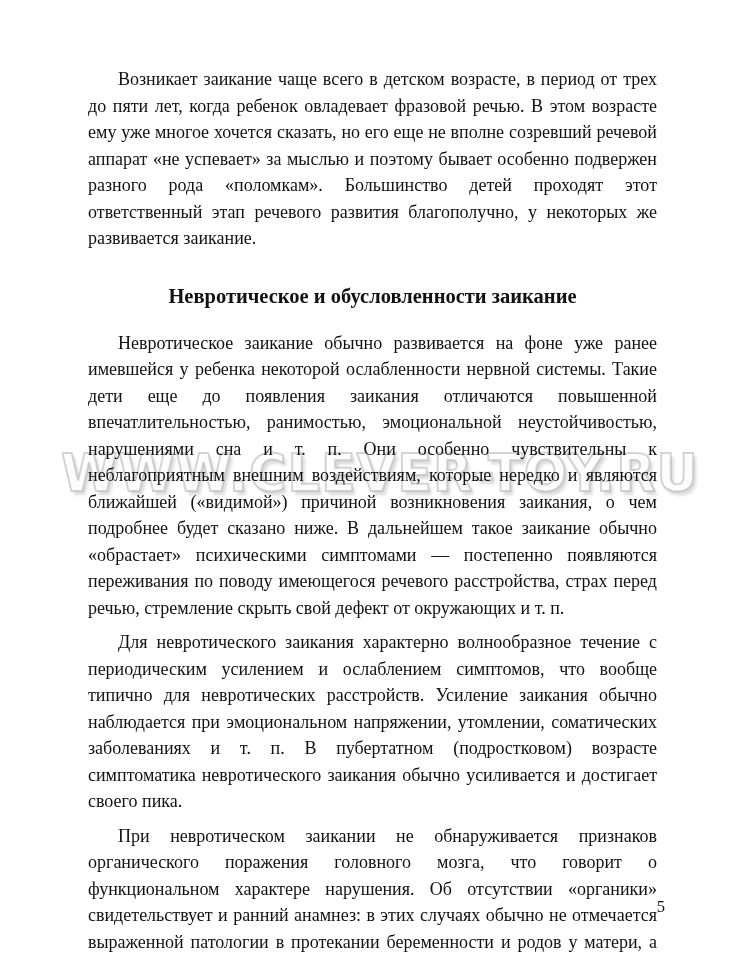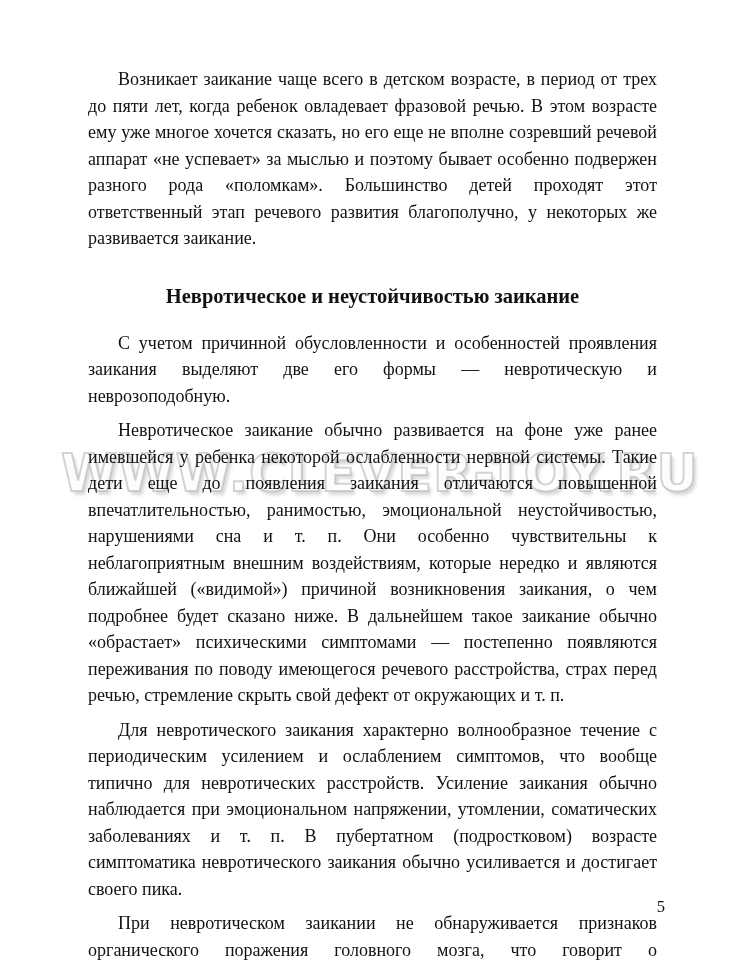--- a/index.html
+++ b/index.html
@@ -70,23 +70,22 @@
 <body>
 
 <div class="page">
 
   <div class="watermark">WWW.CLEVER-TOY.RU</div>
 
   <div class="content">
 
     <p><b></b><span>Возникает заикание чаще всего в детском возрасте, в период от трех до пяти лет, когда ребенок овладевает фразовой речью. В этом возрасте ему уже многое хочется сказать, но его еще не вполне созревший речевой аппарат «не успевает» за мыслью и поэтому бывает особенно подвержен разного рода «поломкам». Большинство детей проходят этот ответственный этап речевого развития благополучно, у некоторых же развивается заикание.</span></p>
 
-    <h2 class="chapter-heading">Невротическое и неустойчивостью заикание</h2>
+    <h2 class="chapter-heading">Невротическое и обусловленности заикание</h2>
 
-    <p><b></b><span>С учетом причинной обусловленности и особенностей проявления заикания выделяют две его формы — невротическую и неврозоподобную.</span></p>
 
     <p><b>Невротическое заикание</b><span> обычно развивается на фоне уже ранее имевшейся у ребенка некоторой ослабленности нервной системы. Такие дети еще до появления заикания отличаются повышенной впечатлительностью, ранимостью, эмоциональной неустойчивостью, нарушениями сна и т. п. Они особенно чувствительны к неблагоприятным внешним воздействиям, которые нередко и являются ближайшей («видимой») причиной возникновения заикания, о чем подробнее будет сказано ниже. В дальнейшем такое заикание обычно «обрастает» психическими симптомами — постепенно появляются переживания по поводу имеющегося речевого расстройства, страх перед речью, стремление скрыть свой дефект от окружающих и т. п.</span></p>
 
     <p><b></b><span>Для невротического заикания характерно волнообразное течение с периодическим усилением и ослаблением симптомов, что вообще типично для невротических расстройств. Усиление заикания обычно наблюдается при эмоциональном напряжении, утомлении, соматических заболеваниях и т. п. В пубертатном (подростковом) возрасте симптоматика невротического заикания обычно усиливается и достигает своего пика.</span></p>
 
     <p><b></b><span>При невротическом заикании не обнаруживается признаков органического поражения головного мозга, что говорит о функциональном характере нарушения. Об отсутствии «органики» свидетельствует и ранний анамнез: в этих случаях обычно не отмечается выраженной патологии в протекании беременности и родов у матери, а также отставания в раннем общем и речевом развитии ребенка.</span></p>
 
   </div>
 
   <div class="page-number">5</div>

